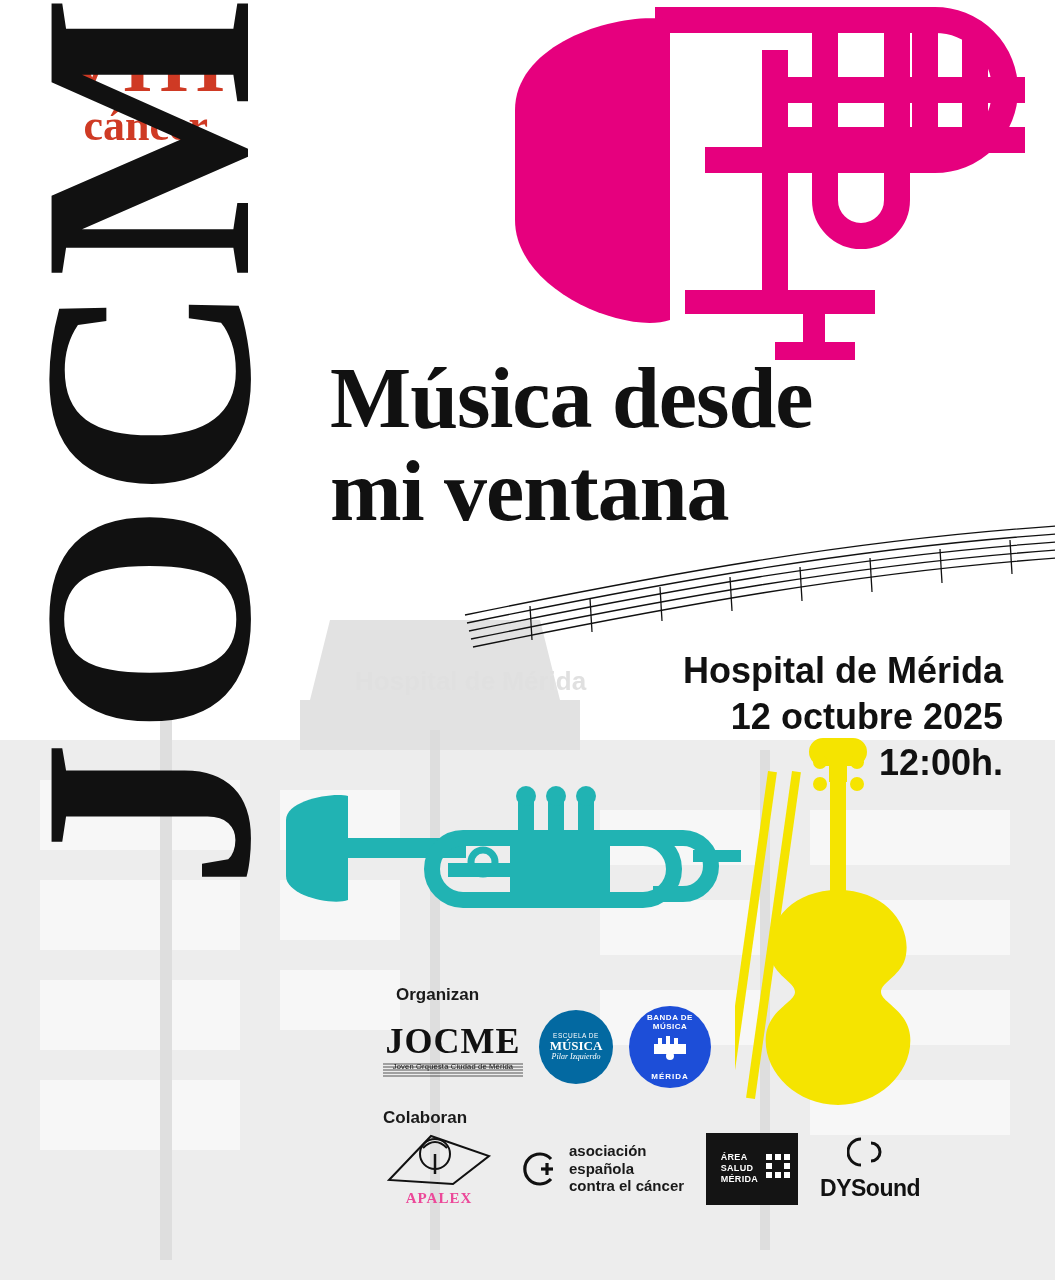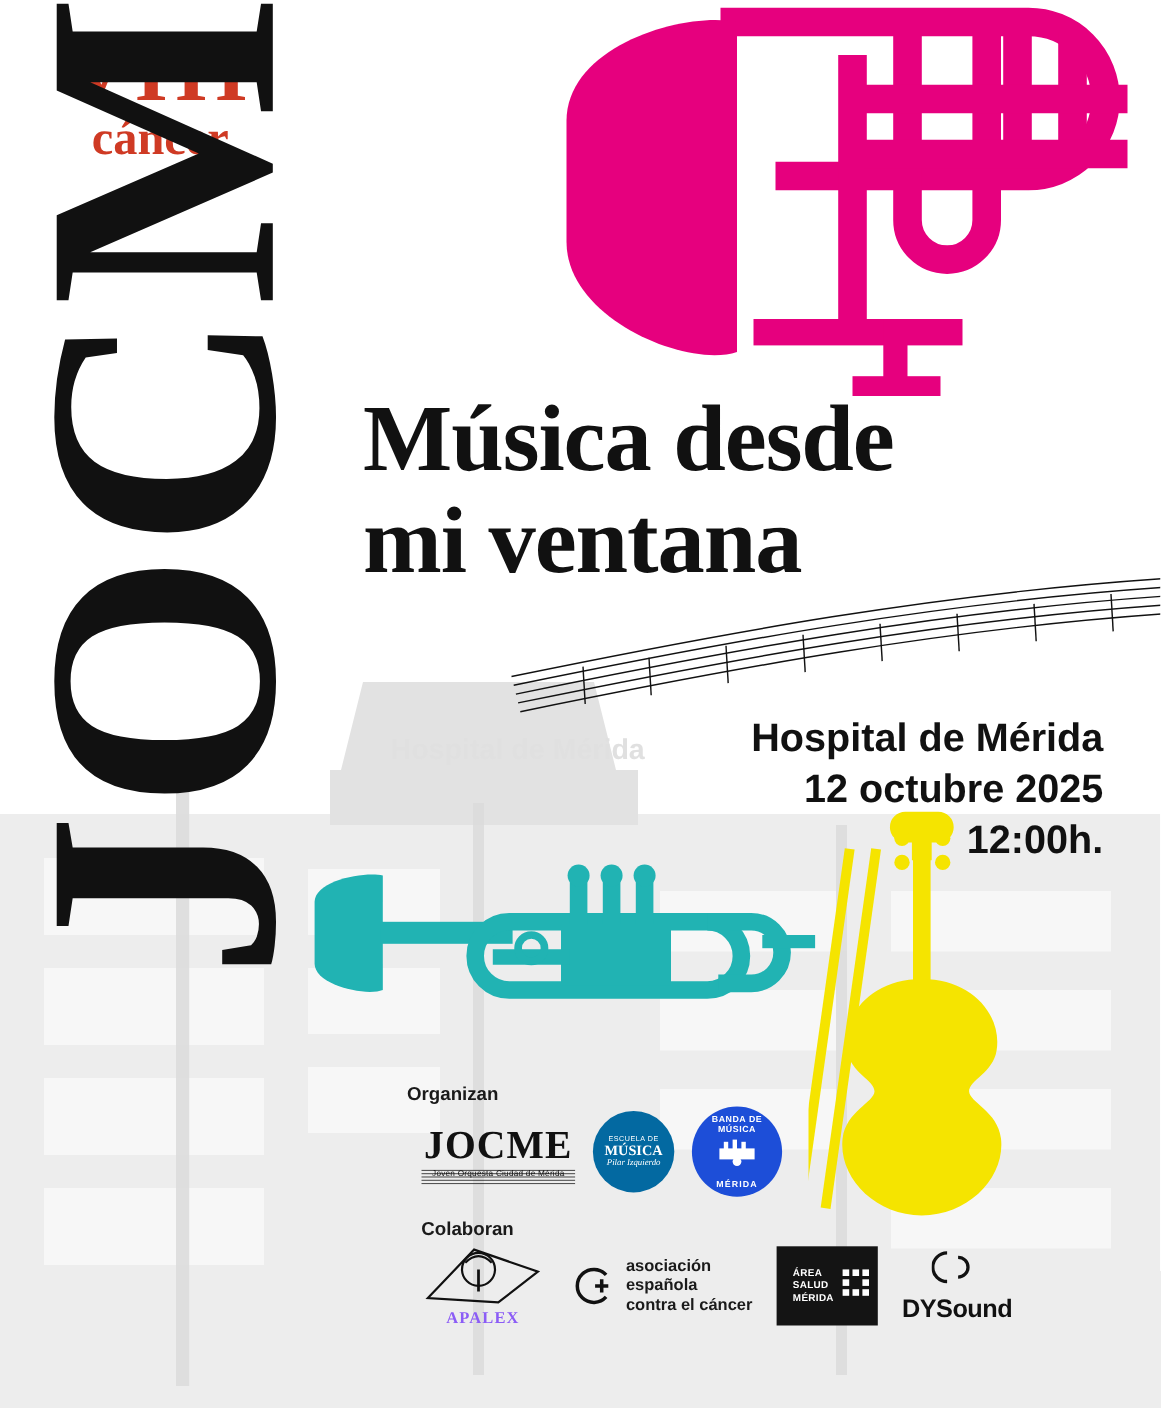--- a/index.html
+++ b/index.html
@@ -132,21 +132,21 @@
   }
 
   
   .credits-label {
     position: absolute;
     font-family: "Liberation Sans", sans-serif;
     font-size: 17px;
     font-weight: 700;
     color: #1a1a1a;
   }
-  #organizan-label { left: 370px; top: 985px; text-align: center; }
+  #organizan-label { left: 396px; top: 985px; text-align: center; }
   #colaboran-label { left: 383px; top: 1108px; }
 
   .logo-row { position: absolute; display: flex; align-items: center; }
   #organizan-row { left: 383px; top: 1006px; gap: 16px; }
   #colaboran-row { left: 383px; top: 1130px; gap: 22px; }
 
   
   .logo-jocme {
     width: 140px;
     text-align: center;
@@ -220,21 +220,21 @@
     text-align: center;
     font-size: 8px;
     font-weight: 700;
     letter-spacing: 1px;
   }
 
   
   .logo-apalex {
     width: 112px;
     position: relative;
-    color: #8b5cf6;
+    color: #ec4899;
     text-align: center;
   }
   .logo-apalex .name {
     font-family: "Liberation Serif", serif;
     font-size: 15px;
     font-weight: 700;
     letter-spacing: 1px;
   }
 
   

